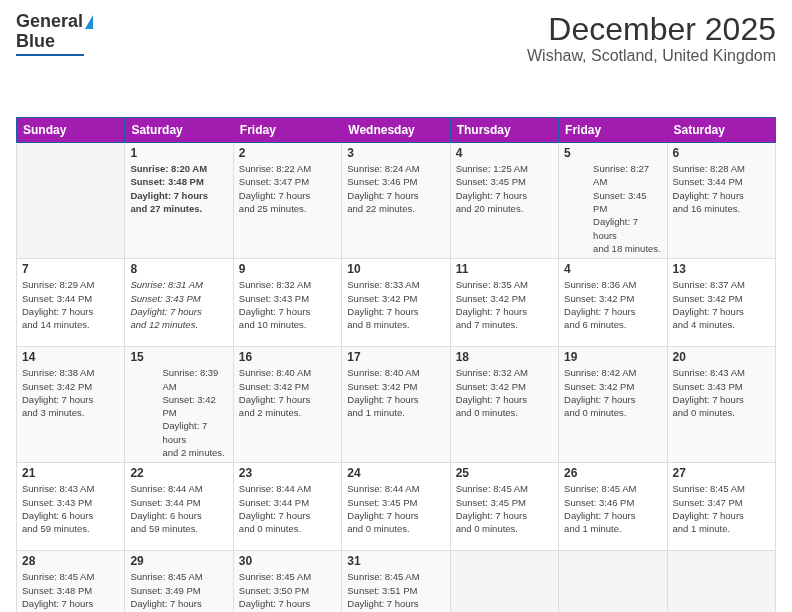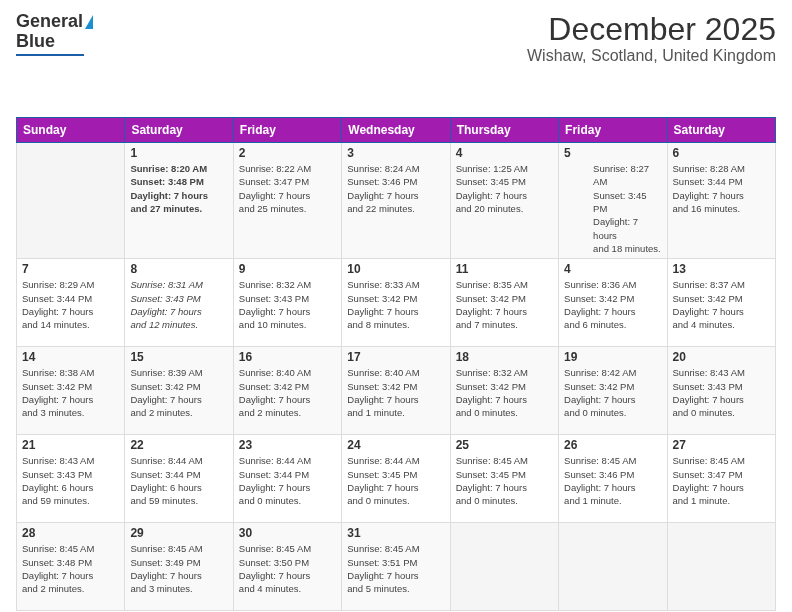--- a/index.html
+++ b/index.html
@@ -241,21 +241,21 @@
         <tr>
           <td>
             <span class="day-num">14</span>
             <div class="day-info" style="white-space: pre-line;">Sunrise: 8:38 AM
 Sunset: 3:42 PM
 Daylight: 7 hours
 and 3 minutes.</div>
           </td>
           <td>
             <span class="day-num">15</span>
-            <div class="day-info" style="white-space: pre-line;">Sunrise: 8:39 AM
+            <div class="day-info" style="white-space: pre-line; margin-left: 32px;">Sunrise: 8:39 AM
 Sunset: 3:42 PM
 Daylight: 7 hours
 and 2 minutes.</div>
           </td>
           <td>
             <span class="day-num">16</span>
             <div class="day-info" style="white-space: pre-line;">Sunrise: 8:40 AM
 Sunset: 3:42 PM
 Daylight: 7 hours
 and 2 minutes.</div>

